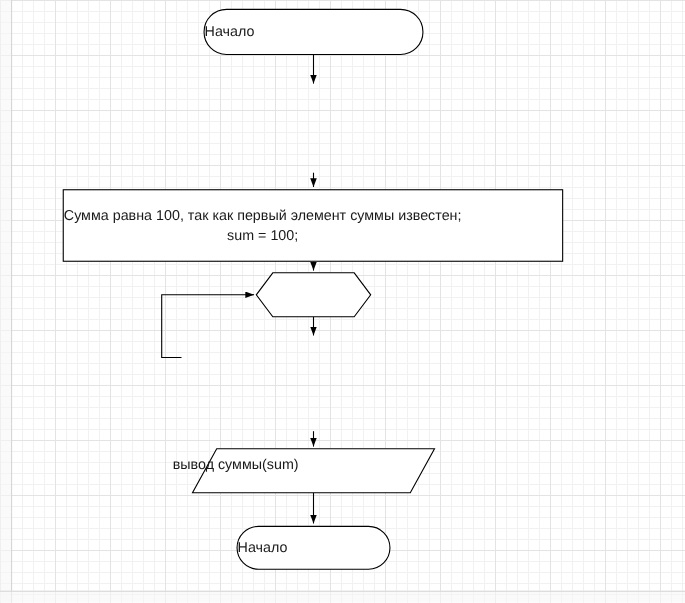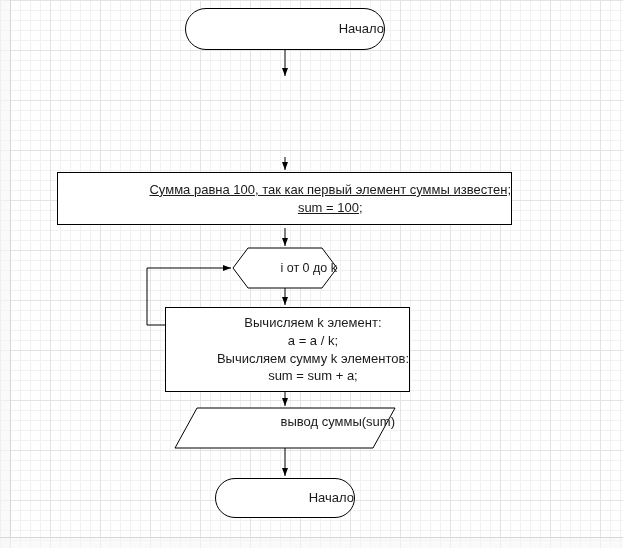--- a/index.html
+++ b/index.html
@@ -22,35 +22,35 @@
   }
   .page-edge-bottom{
     position:absolute;left:0;top:537px;width:623px;height:11px;
     border-top:1px solid #d6d6d6;background:rgba(246,246,246,.6);
   }
   svg.wires{position:absolute;left:0;top:0;z-index:1;}
   .edge{stroke:#000;stroke-width:1;fill:none;}
   .shape-outline{fill:#ffffff;stroke:#000;stroke-width:1;}
   .node{
     position:absolute;z-index:2;
-    display:flex;align-items:center;justify-content:flex-end;
+    display:flex;align-items:center;justify-content:flex-start;
     box-sizing:border-box;
     text-align:center;
     font-size:13px;line-height:1.35;color:#1a1a1a;
   }
   .node span{white-space:pre-line;}
   .rect{background:#ffffff;border:1px solid #000000;}
   .stadium{background:#ffffff;border:1px solid #000000;}
   .ghost{background:transparent;border:none;}
   .start{left:185px;top:8px;width:200px;height:42px;border-radius:21px;}
   .declare{left:22px;top:78px;width:525px;height:79px;}
-  .init{left:57px;top:172px;width:455px;height:53px;text-decoration:underline;}
+  .init{left:57px;top:172px;width:455px;height:66px;}
   .loop{left:233px;top:248px;width:104px;height:40px;font-size:12.5px;}
   .compute{left:165px;top:307px;width:245px;height:85px;}
-  .output{left:175px;top:408px;width:220px;height:28px;}
+  .output{left:157px;top:408px;width:220px;height:28px;}
   .end{left:215px;top:478px;width:140px;height:40px;border-radius:20px;}
 </style>
 </head>
 <body>
 
 <div class="canvas">
 
   <div class="page-edge-left"></div>
   <div class="page-edge-bottom"></div>
 
@@ -76,30 +76,21 @@
   <div class="node stadium start">
     <span>Начало</span>
   </div>
 
 
   <div class="node rect init">
     <span>Сумма равна 100, так как первый элемент суммы известен;
 sum  = 100;</span>
   </div>
 
-  <div class="node ghost loop">
-    <span>i от 0 до k</span>
-  </div>
 
-  <div class="node rect compute">
-    <span>Вычисляем k элемент:
-a = a / k;
-Вычисляем сумму k элементов:
-sum = sum + a;</span>
-  </div>
 
   <div class="node ghost output">
     <span>вывод суммы(sum)</span>
   </div>
 
   <div class="node stadium end">
     <span>Начало</span>
   </div>
 
 </div>

